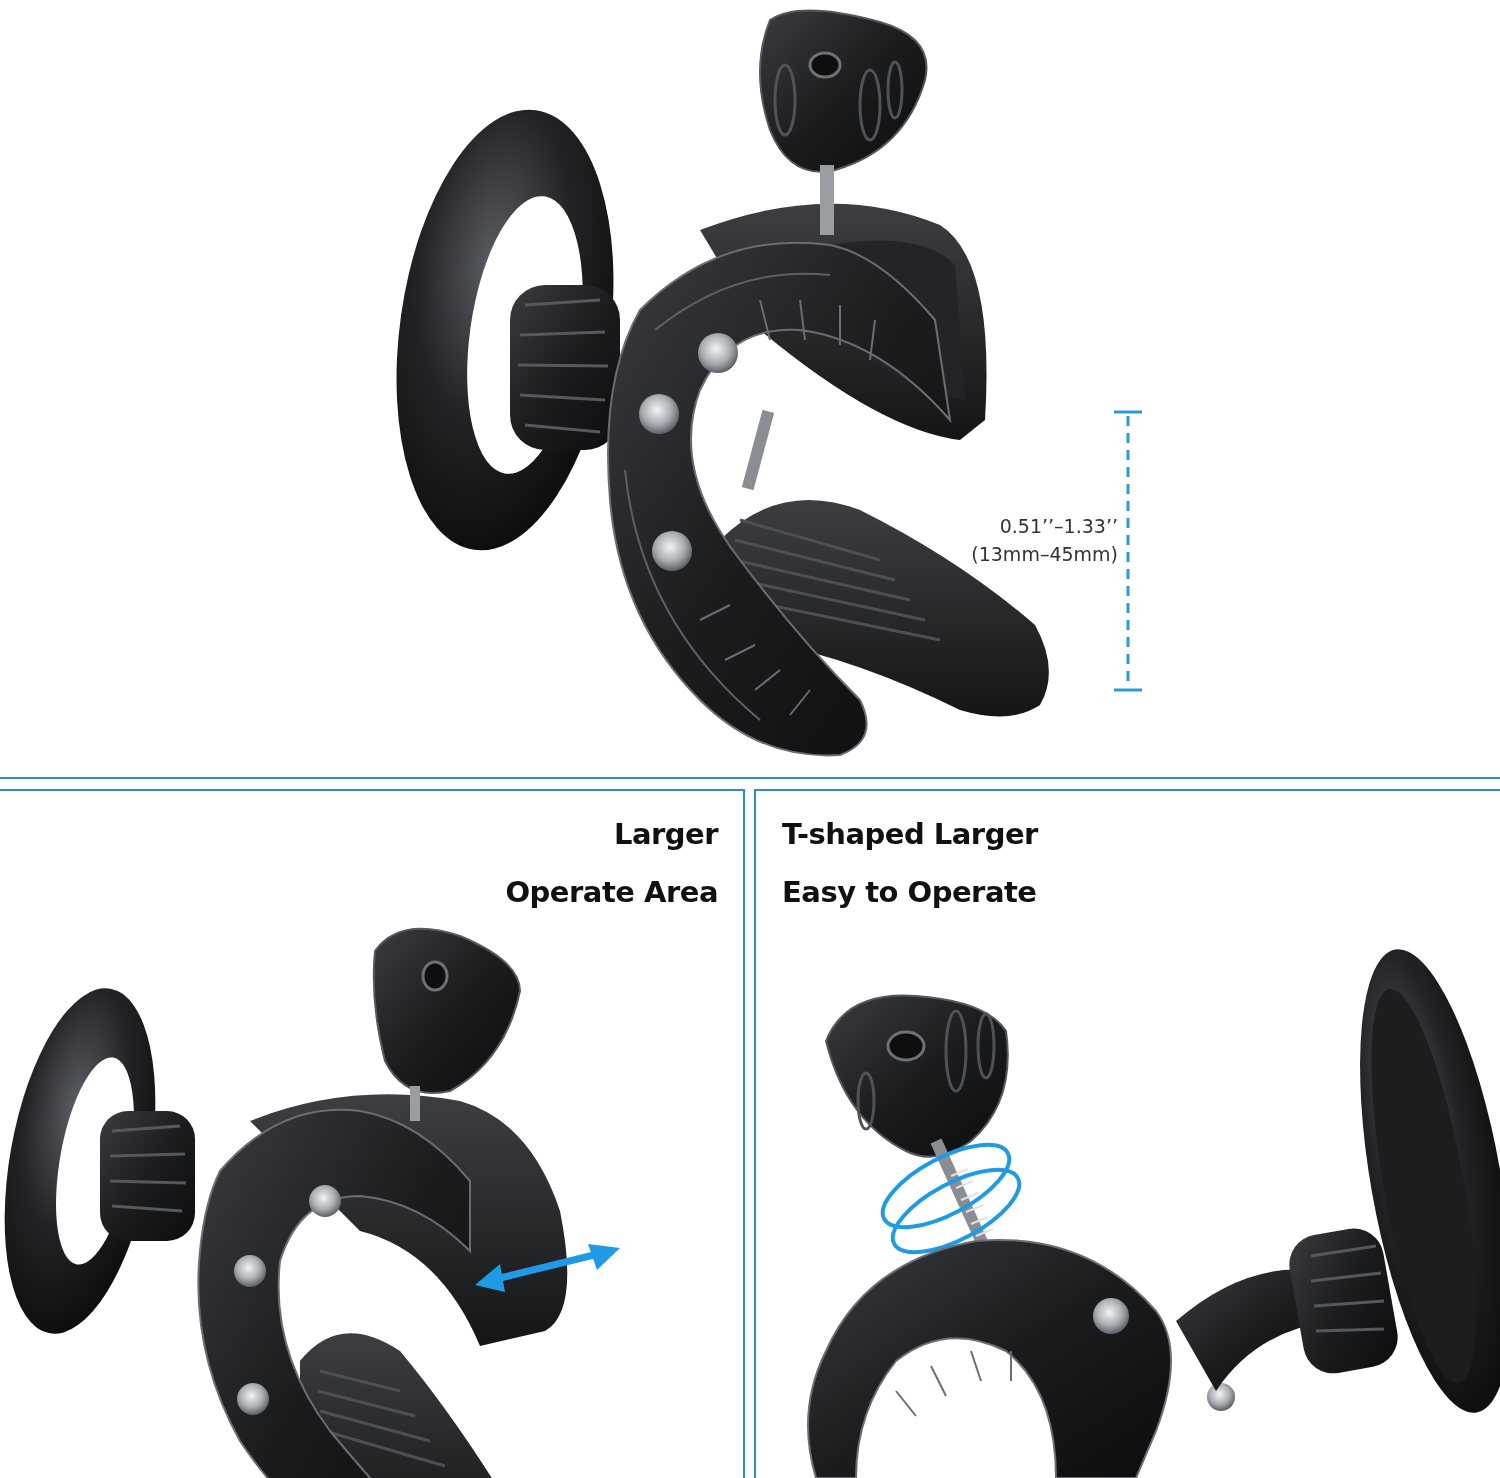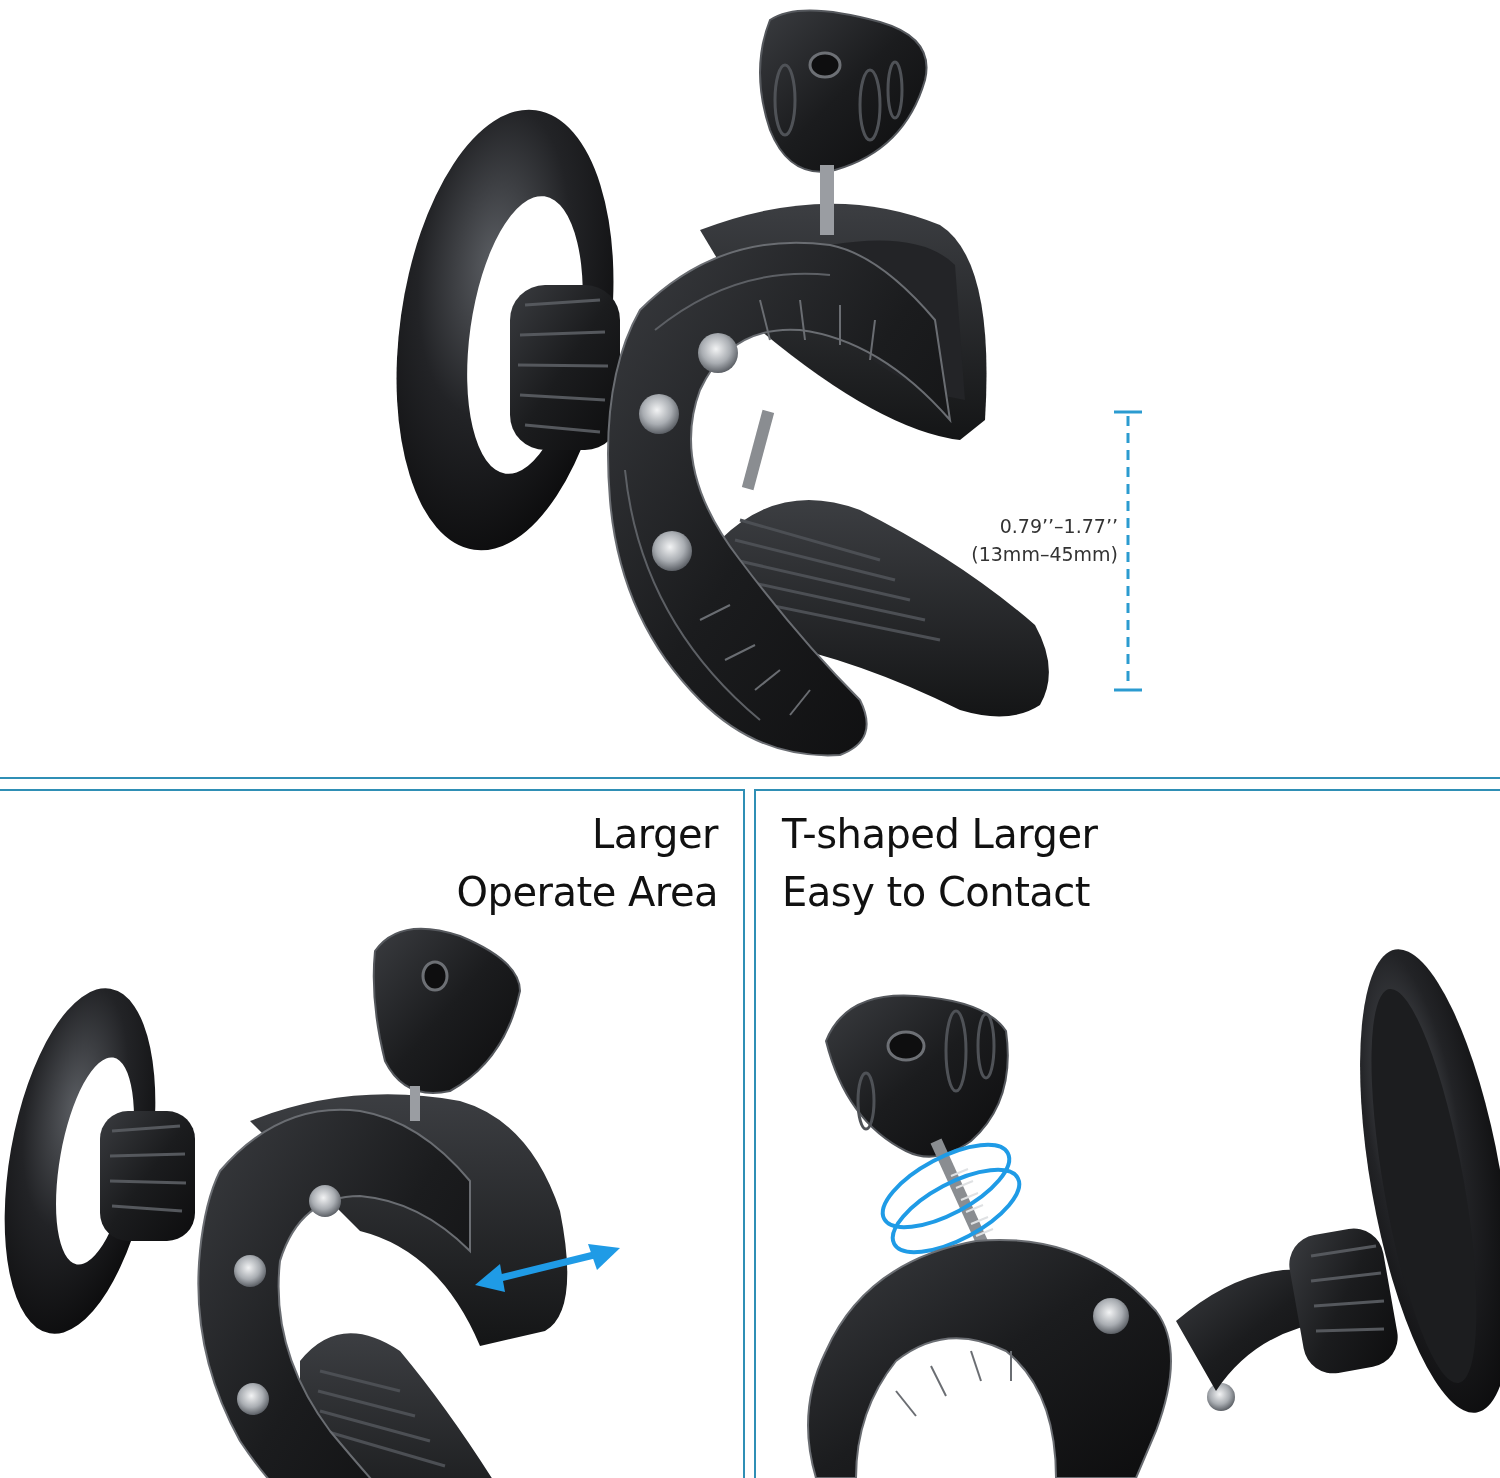--- a/index.html
+++ b/index.html
@@ -1,20 +1,20 @@
 <!DOCTYPE html>
 <html><head>
   <meta charset="utf-8">
   <style>
     html, body { margin: 0; padding: 0; background: #ffffff; }
     body { width: 1500px; height: 1478px; position: relative; overflow: hidden; font-family: "DejaVu Sans", sans-serif; }
     .abs { position: absolute; }
     .hline { position: absolute; height: 2px; background: #2f8fb5; }
     .vline { position: absolute; width: 2px; background: #2f8fb5; }
-    .title { position: absolute; font-family: "DejaVu Sans", sans-serif; font-weight: normal; font-size: 40px; color: #111; line-height: 58px; letter-spacing: -0.5px; }
+    .title { position: absolute; font-family: "DejaVu Sans", sans-serif; font-weight: bold; font-size: 29px; color: #111; line-height: 58px; letter-spacing: -0.5px; }
     .title.right { text-align: right; }
     .title.left { text-align: left; }
     .dim-label { position: absolute; font-family: "DejaVu Sans", sans-serif; font-size: 19px; color: #333; text-align: right; line-height: 28px; }
     svg { position: absolute; overflow: visible; }
   </style>
 </head>
 <body>
 
 <div class="abs" style="left:0;top:0;width:1500px;height:770px;">
 
@@ -101,21 +101,21 @@
       <rect x="820" y="165" width="14" height="70" fill="#9a9da2"></rect>
     </g>
   </svg>
 
   <svg width="40" height="290" style="left:1110px;top:406px;">
     <line x1="4" y1="6" x2="32" y2="6" stroke="#2b9bd0" stroke-width="3"></line>
     <line x1="4" y1="284" x2="32" y2="284" stroke="#2b9bd0" stroke-width="3"></line>
     <line x1="18" y1="10" x2="18" y2="280" stroke="#2b9bd0" stroke-width="3" stroke-dasharray="10 7"></line>
   </svg>
   <div class="dim-label" style="left:920px;top:512px;width:198px;">
-    <div>0.79’’–1.77’’</div>
+    <div>0.51’’–1.33’’</div>
     <div>(13mm–45mm)</div>
   </div>
 </div>
 
 <div class="hline" style="left:0;top:777px;width:1500px;"></div>
 <div class="hline" style="left:0;top:789px;width:744px;"></div>
 <div class="hline" style="left:754px;top:789px;width:746px;"></div>
 <div class="vline" style="left:743px;top:789px;height:689px;"></div>
 <div class="vline" style="left:754px;top:789px;height:689px;"></div>
 
@@ -162,21 +162,21 @@
 
 <svg width="160" height="60" style="left:470px;top:1240px;">
   <line x1="22" y1="40" x2="128" y2="14" stroke="#1f9be6" stroke-width="7"></line>
   <polygon points="5,45 30,24 35,52" fill="#1f9be6"></polygon>
   <polygon points="150,8 118,4 127,30" fill="#1f9be6"></polygon>
 </svg>
 
 <div class="abs" style="left:756px;top:791px;width:744px;height:687px;">
   <div class="title left" style="left:26px;top:14px;width:500px;">
     <div>T-shaped Larger</div>
-    <div>Easy to Contact</div>
+    <div>Easy to Operate</div>
   </div>
 
   <svg width="744" height="687" style="left:0;top:0;">
 
     <path d="M70 250 Q90 200 160 205 Q230 210 250 240 Q260 310 215 350 Q180 375 150 360 Q90 330 70 250 Z" fill="url(#bodyG)" stroke="#55585d" stroke-width="2"></path>
     <ellipse cx="150" cy="255" rx="18" ry="14" fill="#0e0e0f" stroke="#6d7075" stroke-width="3"></ellipse>
     <g fill="none" stroke="#4f5257" stroke-width="3">
       <ellipse cx="200" cy="260" rx="10" ry="40"></ellipse>
         <ellipse cx="230" cy="255" rx="8" ry="32"></ellipse>
       <ellipse cx="110" cy="310" rx="8" ry="28"></ellipse>

